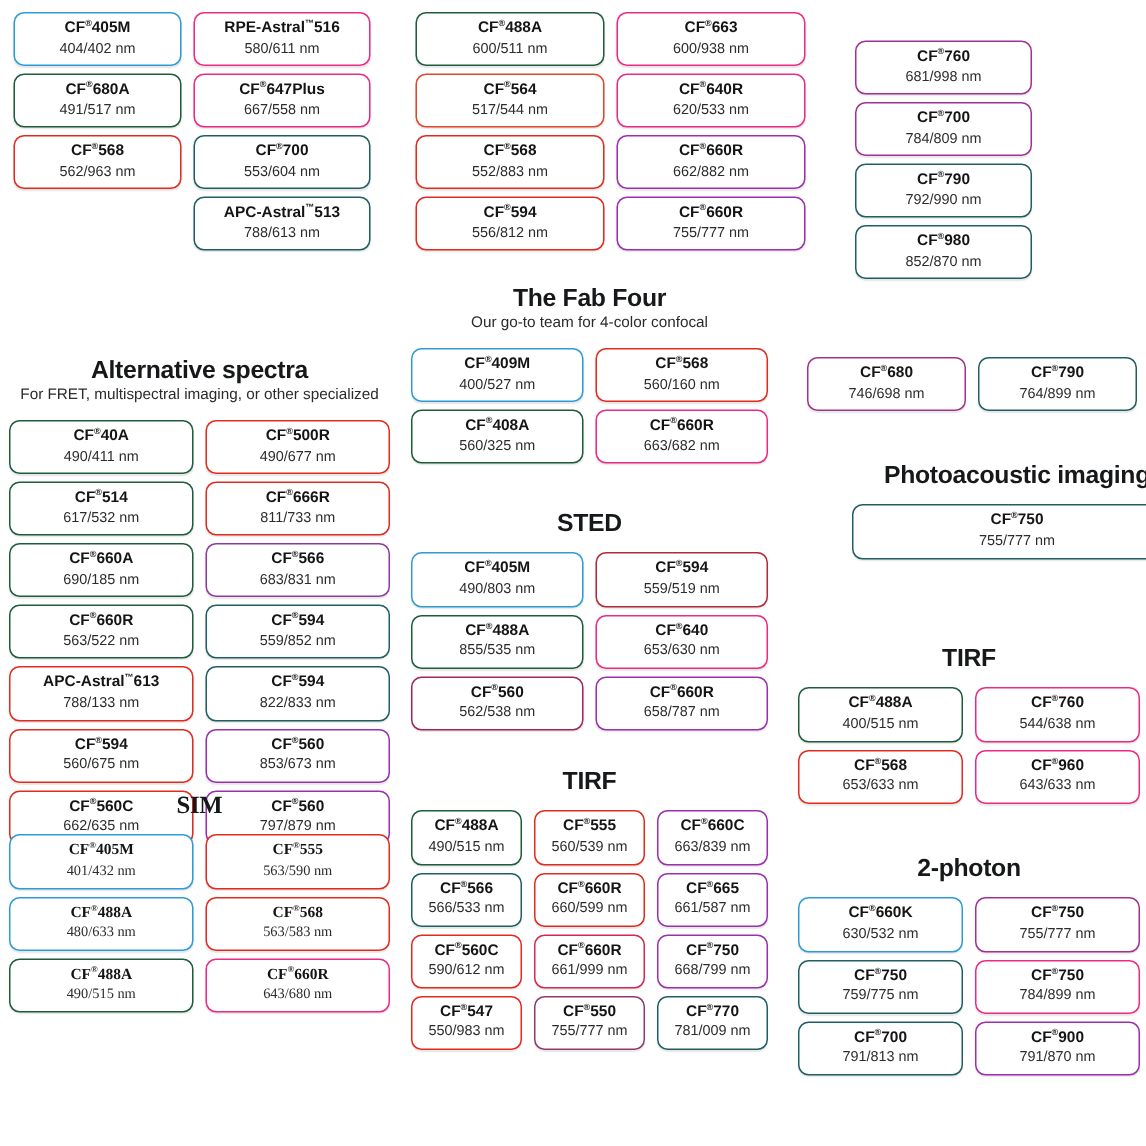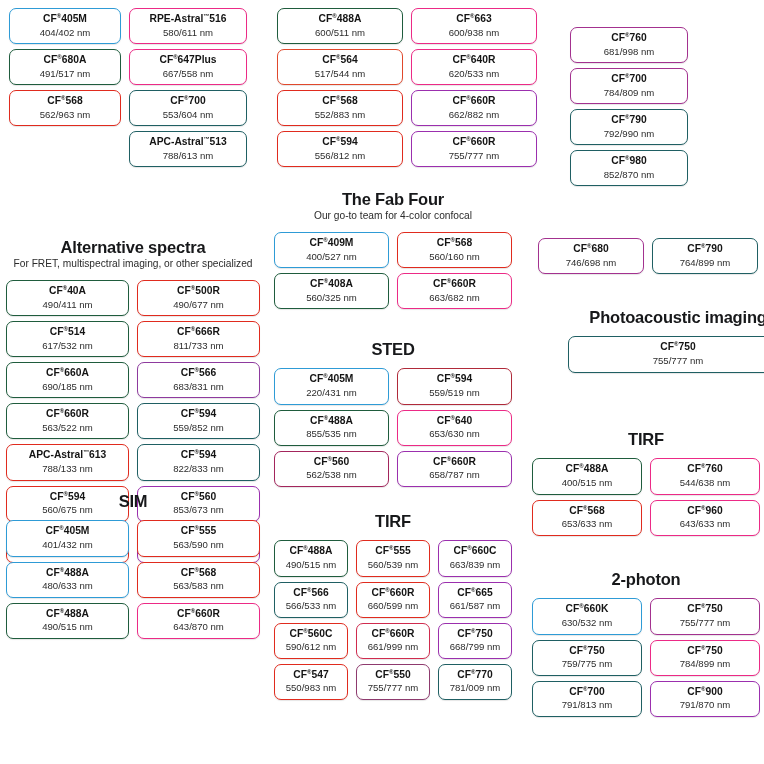--- a/index.html
+++ b/index.html
@@ -271,21 +271,21 @@
           <div class="chip-name"><span>CF</span><span class="tm">®</span><span>660R</span></div>
           <div class="chip-spec">663/682 nm</div>
         </div>
       </div>
     </div>
     <div class="region" style="left: 274px; top: 340px; width: 238px;">
       <div class="region-title">STED</div>
       <div class="chip-grid cols-2" style="margin-top: 10px;">
         <div class="chip" style="border-color: rgb(46, 155, 214);">
           <div class="chip-name"><span>CF</span><span class="tm">®</span><span>405M</span></div>
-          <div class="chip-spec">220/431 nm</div>
+          <div class="chip-spec">490/803 nm</div>
         </div>
         <div class="chip" style="border-color: rgb(176, 42, 58);">
           <div class="chip-name"><span>CF</span><span class="tm">®</span><span>594</span></div>
           <div class="chip-spec">559/519 nm</div>
         </div>
         <div class="chip" style="border-color: rgb(31, 92, 61);">
           <div class="chip-name"><span>CF</span><span class="tm">®</span><span>488A</span></div>
           <div class="chip-spec">855/535 nm</div>
         </div>
         <div class="chip" style="border-color: rgb(236, 42, 134);">
@@ -295,21 +295,21 @@
         <div class="chip" style="border-color: rgb(163, 37, 92);">
           <div class="chip-name"><span>CF</span><span class="tm">®</span><span>560</span></div>
           <div class="chip-spec">562/538 nm</div>
         </div>
         <div class="chip" style="border-color: rgb(155, 47, 174);">
           <div class="chip-name"><span>CF</span><span class="tm">®</span><span>660R</span></div>
           <div class="chip-spec">658/787 nm</div>
         </div>
       </div>
     </div>
-    <div class="region" style="left: 6px; top: 492px; width: 254px;">
+    <div class="region" style="left: 6px; top: 528px; width: 254px; font-family: Liberation Serif, serif;">
       <div class="region-title">SIM</div>
       <div class="chip-grid cols-2" style="margin-top: 10px;">
         <div class="chip" style="border-color: rgb(46, 155, 214);">
           <div class="chip-name"><span>CF</span><span class="tm">®</span><span>405M</span></div>
           <div class="chip-spec">401/432 nm</div>
         </div>
         <div class="chip" style="border-color: rgb(224, 43, 30);">
           <div class="chip-name"><span>CF</span><span class="tm">®</span><span>555</span></div>
           <div class="chip-spec">563/590 nm</div>
         </div>
@@ -320,21 +320,21 @@
         <div class="chip" style="border-color: rgb(224, 43, 30);">
           <div class="chip-name"><span>CF</span><span class="tm">®</span><span>568</span></div>
           <div class="chip-spec">563/583 nm</div>
         </div>
         <div class="chip" style="border-color: rgb(31, 92, 61);">
           <div class="chip-name"><span>CF</span><span class="tm">®</span><span>488A</span></div>
           <div class="chip-spec">490/515 nm</div>
         </div>
         <div class="chip" style="border-color: rgb(236, 42, 134);">
           <div class="chip-name"><span>CF</span><span class="tm">®</span><span>660R</span></div>
-          <div class="chip-spec">643/870 nm</div>
+          <div class="chip-spec">643/680 nm</div>
         </div>
       </div>
     </div>
     <div class="region" style="left: 274px; top: 512px; width: 238px;">
       <div class="region-title">TIRF</div>
       <div class="chip-grid cols-3" style="margin-top: 10px;">
         <div class="chip" style="border-color: rgb(31, 92, 61);">
           <div class="chip-name"><span>CF</span><span class="tm">®</span><span>488A</span></div>
           <div class="chip-spec">490/515 nm</div>
         </div>

